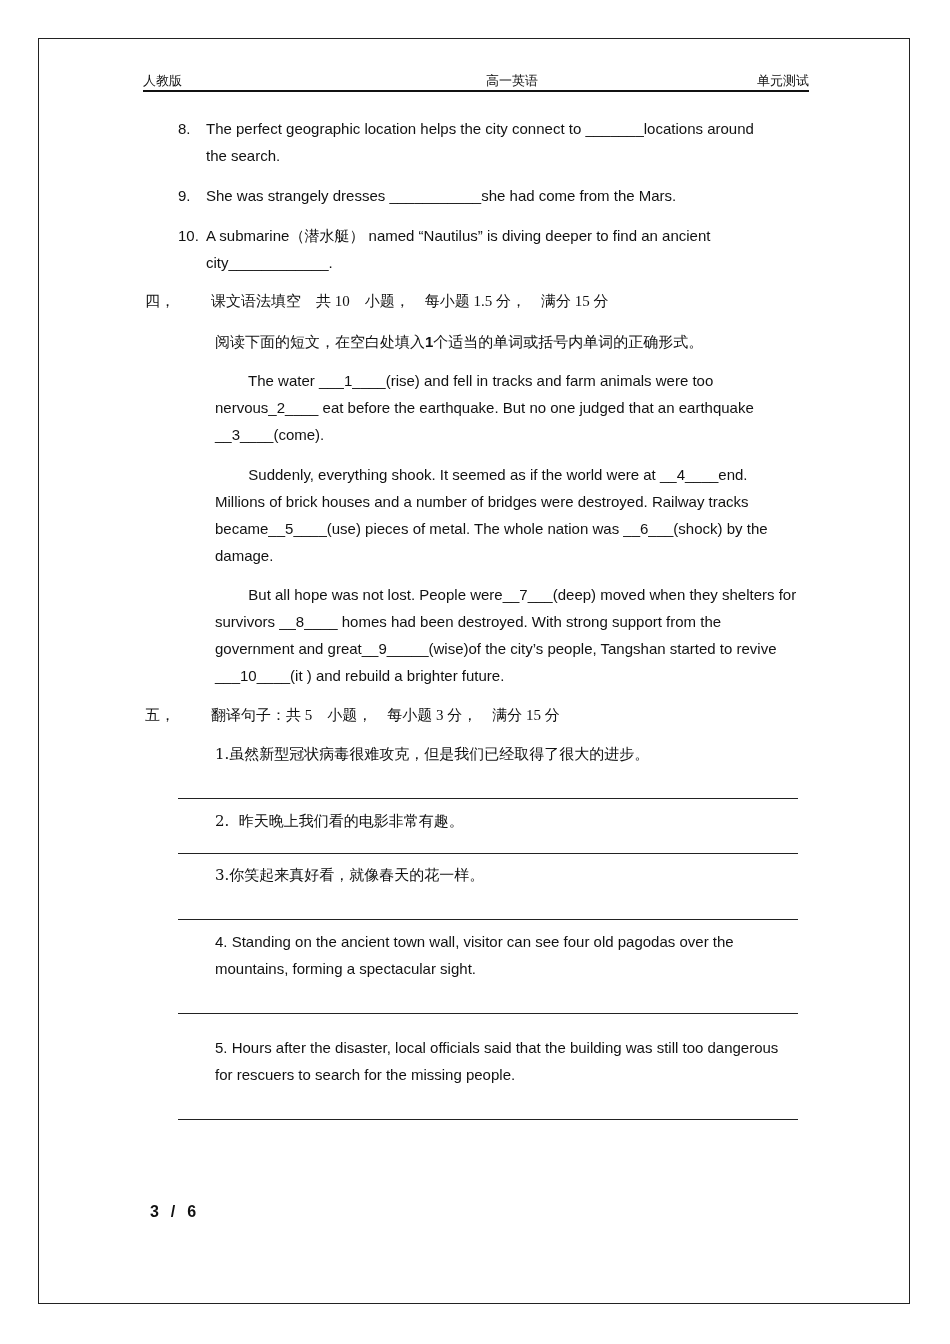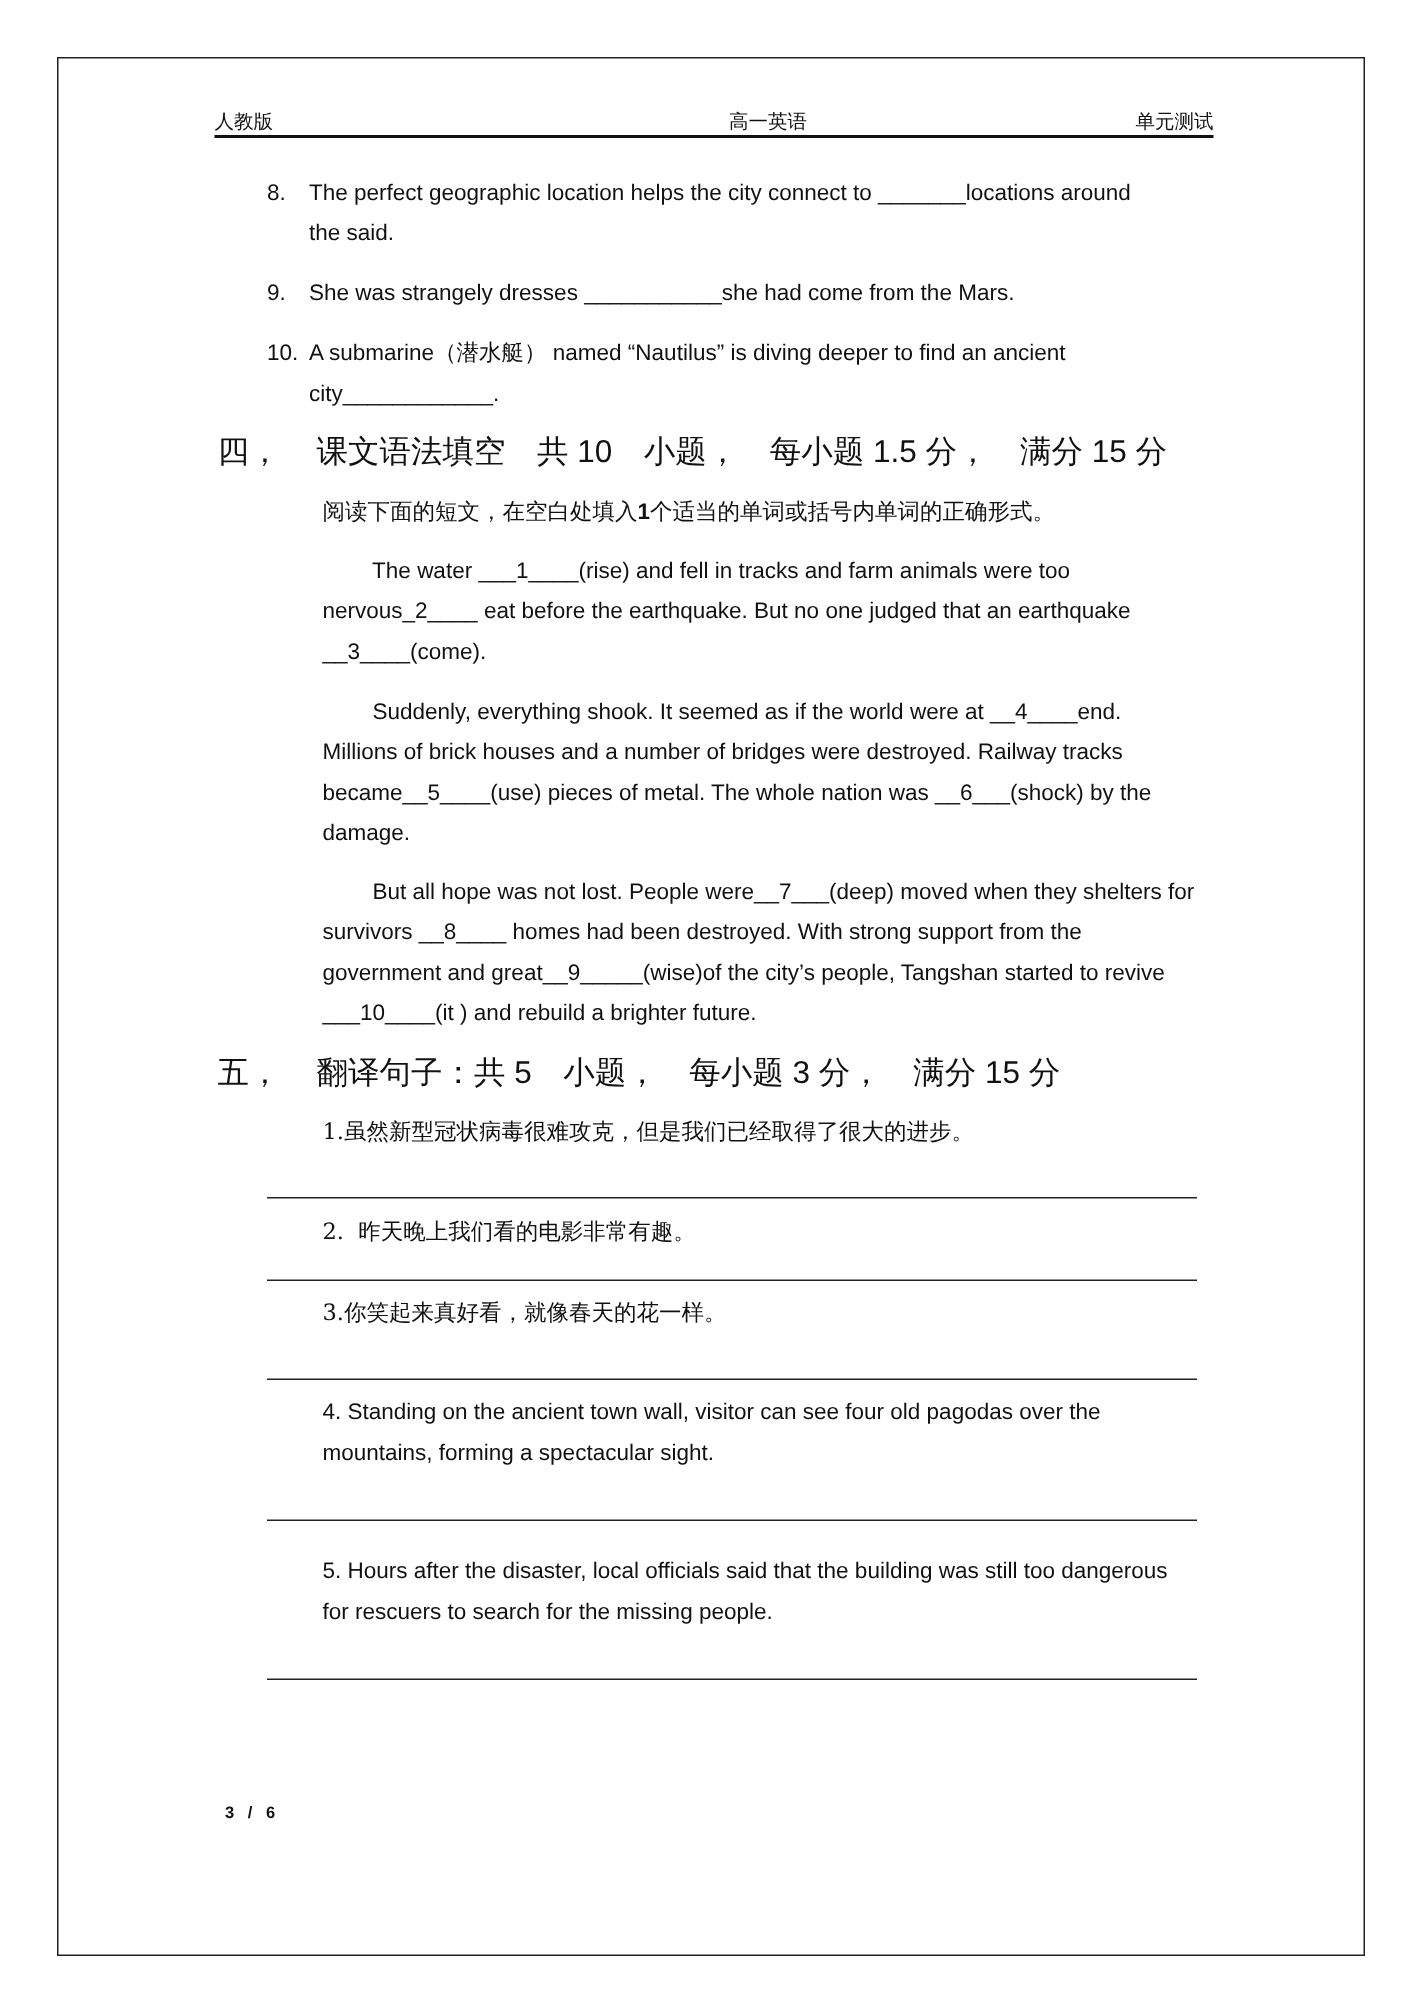--- a/index.html
+++ b/index.html
@@ -6,41 +6,41 @@
     body { width: 950px; height: 1344px; position: relative; overflow: hidden; font-family: "Liberation Sans", "DejaVu Sans", sans-serif; color: #111; }
     .page-frame { position: absolute; left: 38px; top: 38px; width: 872px; height: 1266px; border: 1.5px solid #222; box-sizing: border-box; }
     .header { position: absolute; left: 143px; top: 70px; width: 666px; height: 20px; border-bottom: 2px solid #111; font-family: "DejaVu Serif", "Liberation Serif", serif; font-size: 13px; }
     .header span { position: absolute; top: 2px; }
     .h-left { left: 0; }
     .h-center { left: 50%; transform: translateX(-50%); margin-left: 36px; }
     .h-right { right: 0; }
     .serif { font-family: "DejaVu Serif", "Liberation Serif", serif; font-size: 15px; }
     .num { position: absolute; left: 178px; font-size: 15px; line-height: 27px; }
     .q-text { position: absolute; left: 206px; font-size: 15px; line-height: 27px; white-space: nowrap; }
-    .section { position: absolute; left: 145px; font-family: Liberation Sans, sans-serif; font-size: 21px; line-height: 27px; }
+    .section { position: absolute; left: 145px; font-family: Liberation Serif, serif; font-size: 15px; line-height: 27px; }
     .section .sec-num { display: inline-block; width: 66px; }
     .para { position: absolute; left: 178px; font-size: 15px; line-height: 27px; white-space: nowrap; margin-left: 37px; }
     .answer-line { position: absolute; left: 178px; width: 620px; height: 0; border-top: 1.5px solid #222; }
-    .footer { position: absolute; left: 150px; top: 1203px; font-weight: bold; font-size: 11px; letter-spacing: 1px; }
+    .footer { position: absolute; left: 150px; top: 1203px; font-weight: bold; font-size: 16px; letter-spacing: 1px; }
     .bold { font-weight: bold; }
   </style>
 </head>
 <body>
 
 <div class="page-frame"></div>
 
 <div class="header">
   <span class="h-left">人教版</span>
   <span class="h-center">高一英语</span>
   <span class="h-right">单元测试</span>
 </div>
 
 <div class="num" style="top:115px">8.</div>
 <div class="q-text" style="top:115px">The perfect geographic location helps the city connect to _______locations around</div>
-<div class="q-text" style="top:142px">the said.</div>
+<div class="q-text" style="top:142px">the search.</div>
 
 <div class="num" style="top:182px">9.</div>
 <div class="q-text" style="top:182px">She was strangely dresses ___________she had come from the Mars.</div>
 
 <div class="num" style="top:222px">10.</div>
 <div class="q-text" style="top:222px">A submarine（潜水艇） named “Nautilus” is diving deeper to find an ancient</div>
 <div class="q-text" style="top:249px">city____________.</div>
 
 <div class="section" style="top:288px">
   <span class="sec-num">四，</span><span>课文语法填空　共 10　小题，　每小题 1.5 分，　满分 15 分</span>

